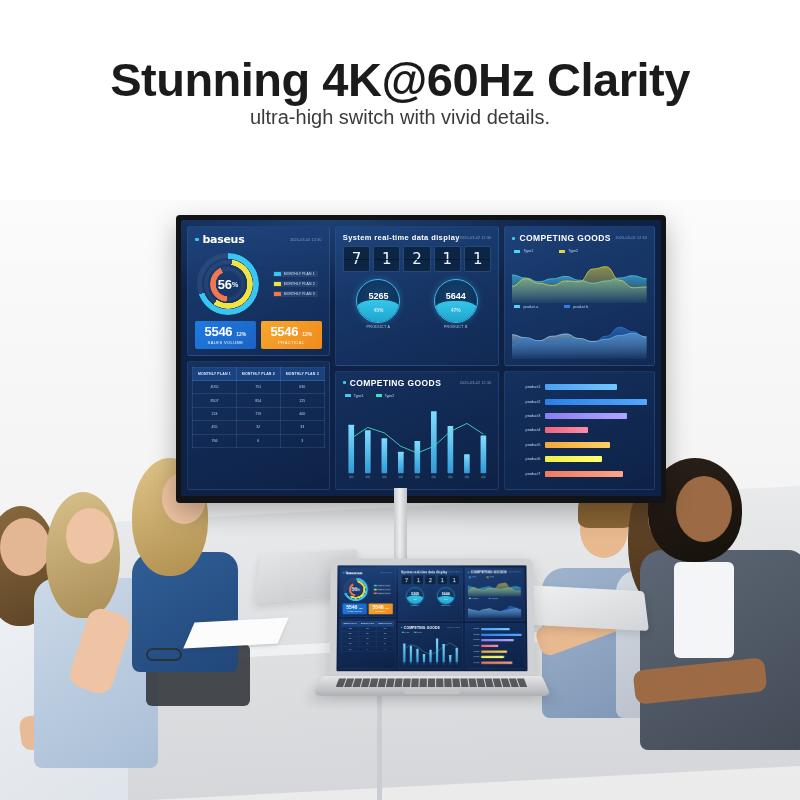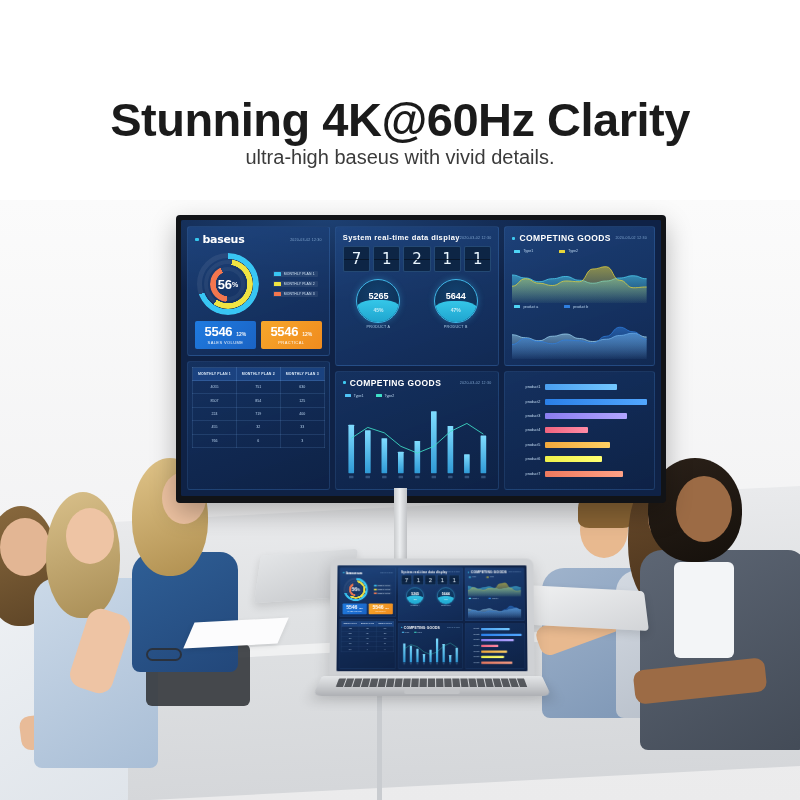--- a/index.html
+++ b/index.html
@@ -7,21 +7,21 @@
   html, body { width: 800px; height: 800px; overflow: hidden; }
   body {
     font-family: "Liberation Sans", sans-serif;
     background: #ffffff;
     position: relative;
   }
 
   
   #headline-block {
     position: absolute; top: 0; left: 0; width: 800px; height: 210px;
-    text-align: center; padding-top: 95px;
+    text-align: center; padding-top: 55px;
   }
   #headline-title {
     font-size: 47px; font-weight: 700; color: #1b1b1b;
     letter-spacing: -0.5px; line-height: 1.05;
   }
   .sub-line { font-size: 20px; color: #3b3b3b; line-height: 1.38; font-weight: 400; }
   #subhead-1 { margin-top: 16px; }
 
   
   #scene {
@@ -294,21 +294,21 @@
   #glasses {
     position: absolute; left: 146px; top: 448px; width: 36px; height: 13px;
     border: 2px solid #2b2d31; border-radius: 7px; opacity: 0.85;
   }
 </style>
 </head>
 <body>
 
 <div id="headline-block">
   <h1 id="headline-title">Stunning 4K@60Hz Clarity</h1>
-  <p id="subhead-2" class="sub-line">ultra-high baseus with vivid details.</p>
+  <p id="subhead-2" class="sub-line">ultra-high switch with vivid details.</p>
 </div>
 
 <div id="scene">
   <div id="wall"></div>
   <div id="table-surface"></div>
   <div id="table-edge"></div>
 
   <div class="person" id="p-left-1">
     <div class="torso" style="left:0;top:96px;width:150px;height:210px;background:linear-gradient(150deg,#eef1f4,#dfe4ea);"></div>
     <div class="hair" style="left:6px;top:6px;width:74px;height:120px;background:linear-gradient(160deg,#8a6a3e,#5d4426);"></div>

